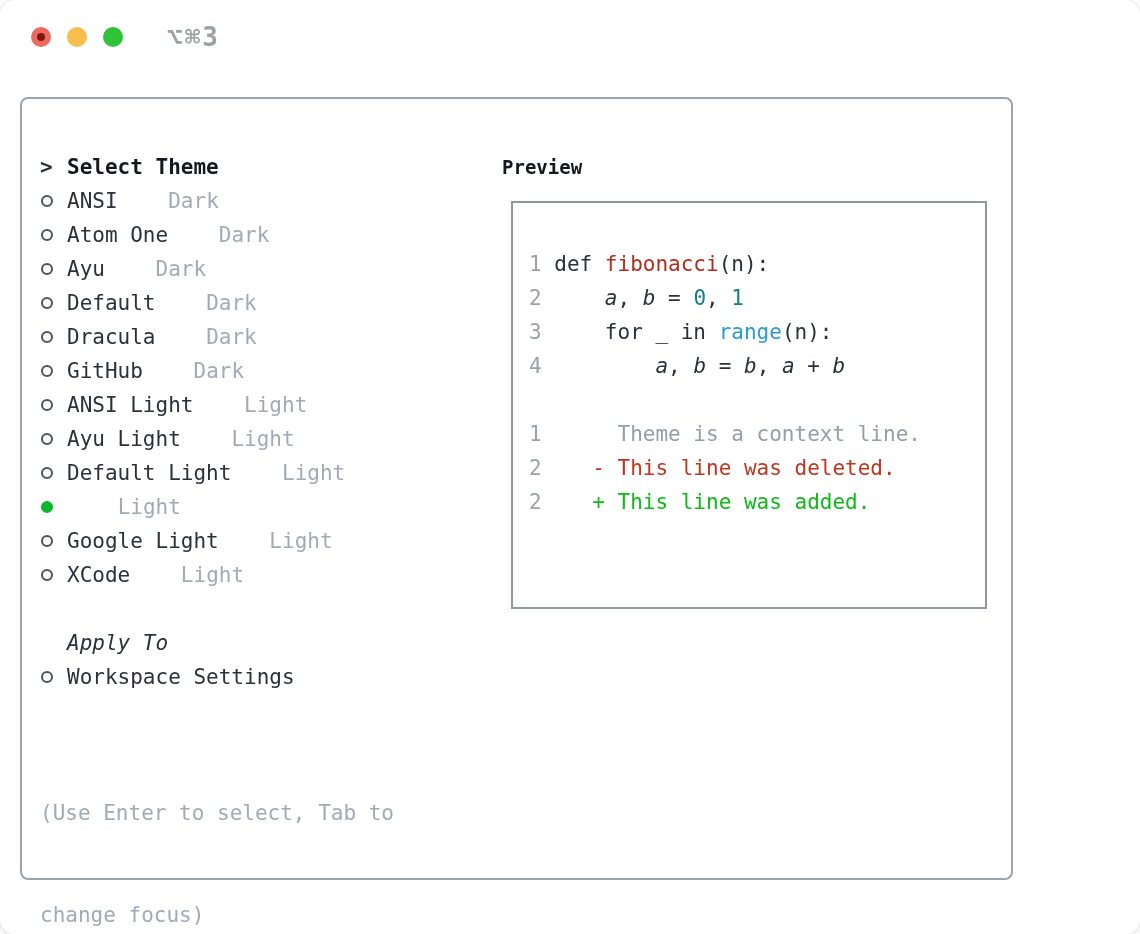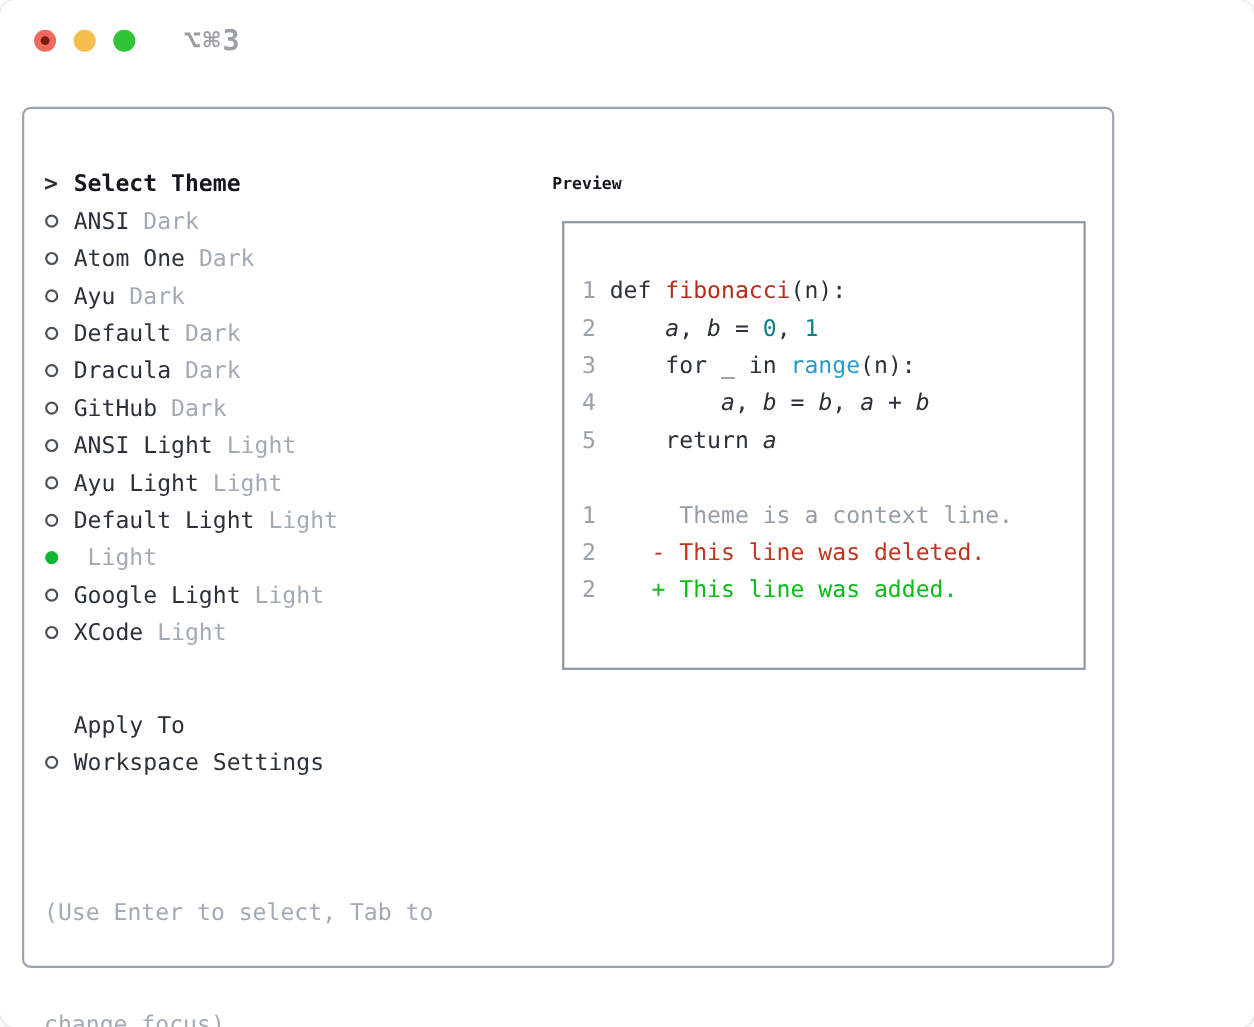--- a/index.html
+++ b/index.html
@@ -29,28 +29,28 @@
   .left-col { position:absolute; left:18px; top:51px; font-size:21px; line-height:34px;
               color:var(--text_dark); }
   .row { display:flex; height:34px; align-items:center; white-space:pre; }
   .marker { width:27px; flex:0 0 27px; display:flex; align-items:center; }
   .marker-char { font-weight:700; color:var(--text_dark); }
   .radio { width:12px; height:12px; border:2px solid var(--radio_ring); border-radius:50%;
            margin-left:1px; }
   .radio.on { background:var(--accent_green); border-color:var(--accent_green); }
   .row .name { color:var(--text_dark); }
   .row.selected .name { color:var(--accent_green); }
-  .row .variant { color:var(--text_muted); }
+  .row .variant { color:var(--text_muted);margin-left:38px; }
   .hdr { font-weight:700; color:var(--heading_dark);text-align:center; }
-  .apply-title { margin-top:50px; }
+  .apply-title { margin-top:34px;font-style:italic; }
   .hint { margin-top:34px; color:var(--text_muted); white-space:pre; }
 
   
   .preview-title { position:absolute; left:480px; top:51px; height:34px; line-height:34px;
-                   font-size:15px; font-weight:700; color:var(--heading_dark); }
+                   font-size:19px; font-weight:700; color:var(--heading_dark); }
   .preview-box { position:absolute; left:489px; top:102px; width:476px; height:408px;
                  border:2px solid var(--preview_border); background:#fff; overflow:hidden; }
   .code { padding:44px 0 0 16px; font-size:21px; line-height:34px; }
   .code-line { white-space:pre; height:34px; }
   .ln { display:inline-block; width:1ch; margin-right:1ch; text-align:right;
         color:var(--line_number); }
   .seg-plain    { color:var(--code_plain); }
   .seg-function { color:var(--function_red); }
   .seg-variable { color:var(--code_plain); font-style:italic; }
   .seg-number   { color:var(--number_teal); }
@@ -112,21 +112,20 @@
     </div>
 
     <div class="preview-title">Preview</div>
 
     <div class="preview-box">
       <div class="code" id="code-block">
           <div class="code-line"><span class="ln">1</span><span class="seg-plain">def </span><span class="seg-function">fibonacci</span><span class="seg-plain">(n):</span></div>
           <div class="code-line"><span class="ln">2</span><span class="seg-plain">    </span><span class="seg-variable">a</span><span class="seg-plain">, </span><span class="seg-variable">b</span><span class="seg-plain"> = </span><span class="seg-number">0</span><span class="seg-plain">, </span><span class="seg-number">1</span></div>
           <div class="code-line"><span class="ln">3</span><span class="seg-plain">    for _ in </span><span class="seg-builtin">range</span><span class="seg-plain">(n):</span></div>
           <div class="code-line"><span class="ln">4</span><span class="seg-plain">        </span><span class="seg-variable">a</span><span class="seg-plain">, </span><span class="seg-variable">b</span><span class="seg-plain"> = </span><span class="seg-variable">b</span><span class="seg-plain">, </span><span class="seg-variable">a</span><span class="seg-plain"> + </span><span class="seg-variable">b</span></div>
-          <div class="code-line"><span class="ln">5</span><span class="seg-plain">    return </span><span class="seg-variable">a</span></div>
           <div class="code-line"><span class="ln"></span></div>
           <div class="code-line"><span class="ln">1</span><span class="seg-context">     Theme is a context line.</span></div>
           <div class="code-line"><span class="ln">2</span><span class="seg-deleted">   - This line was deleted.</span></div>
           <div class="code-line"><span class="ln">2</span><span class="seg-added">   + This line was added.</span></div>
         </div>
     </div>
 
   </div>
 </div>
 

